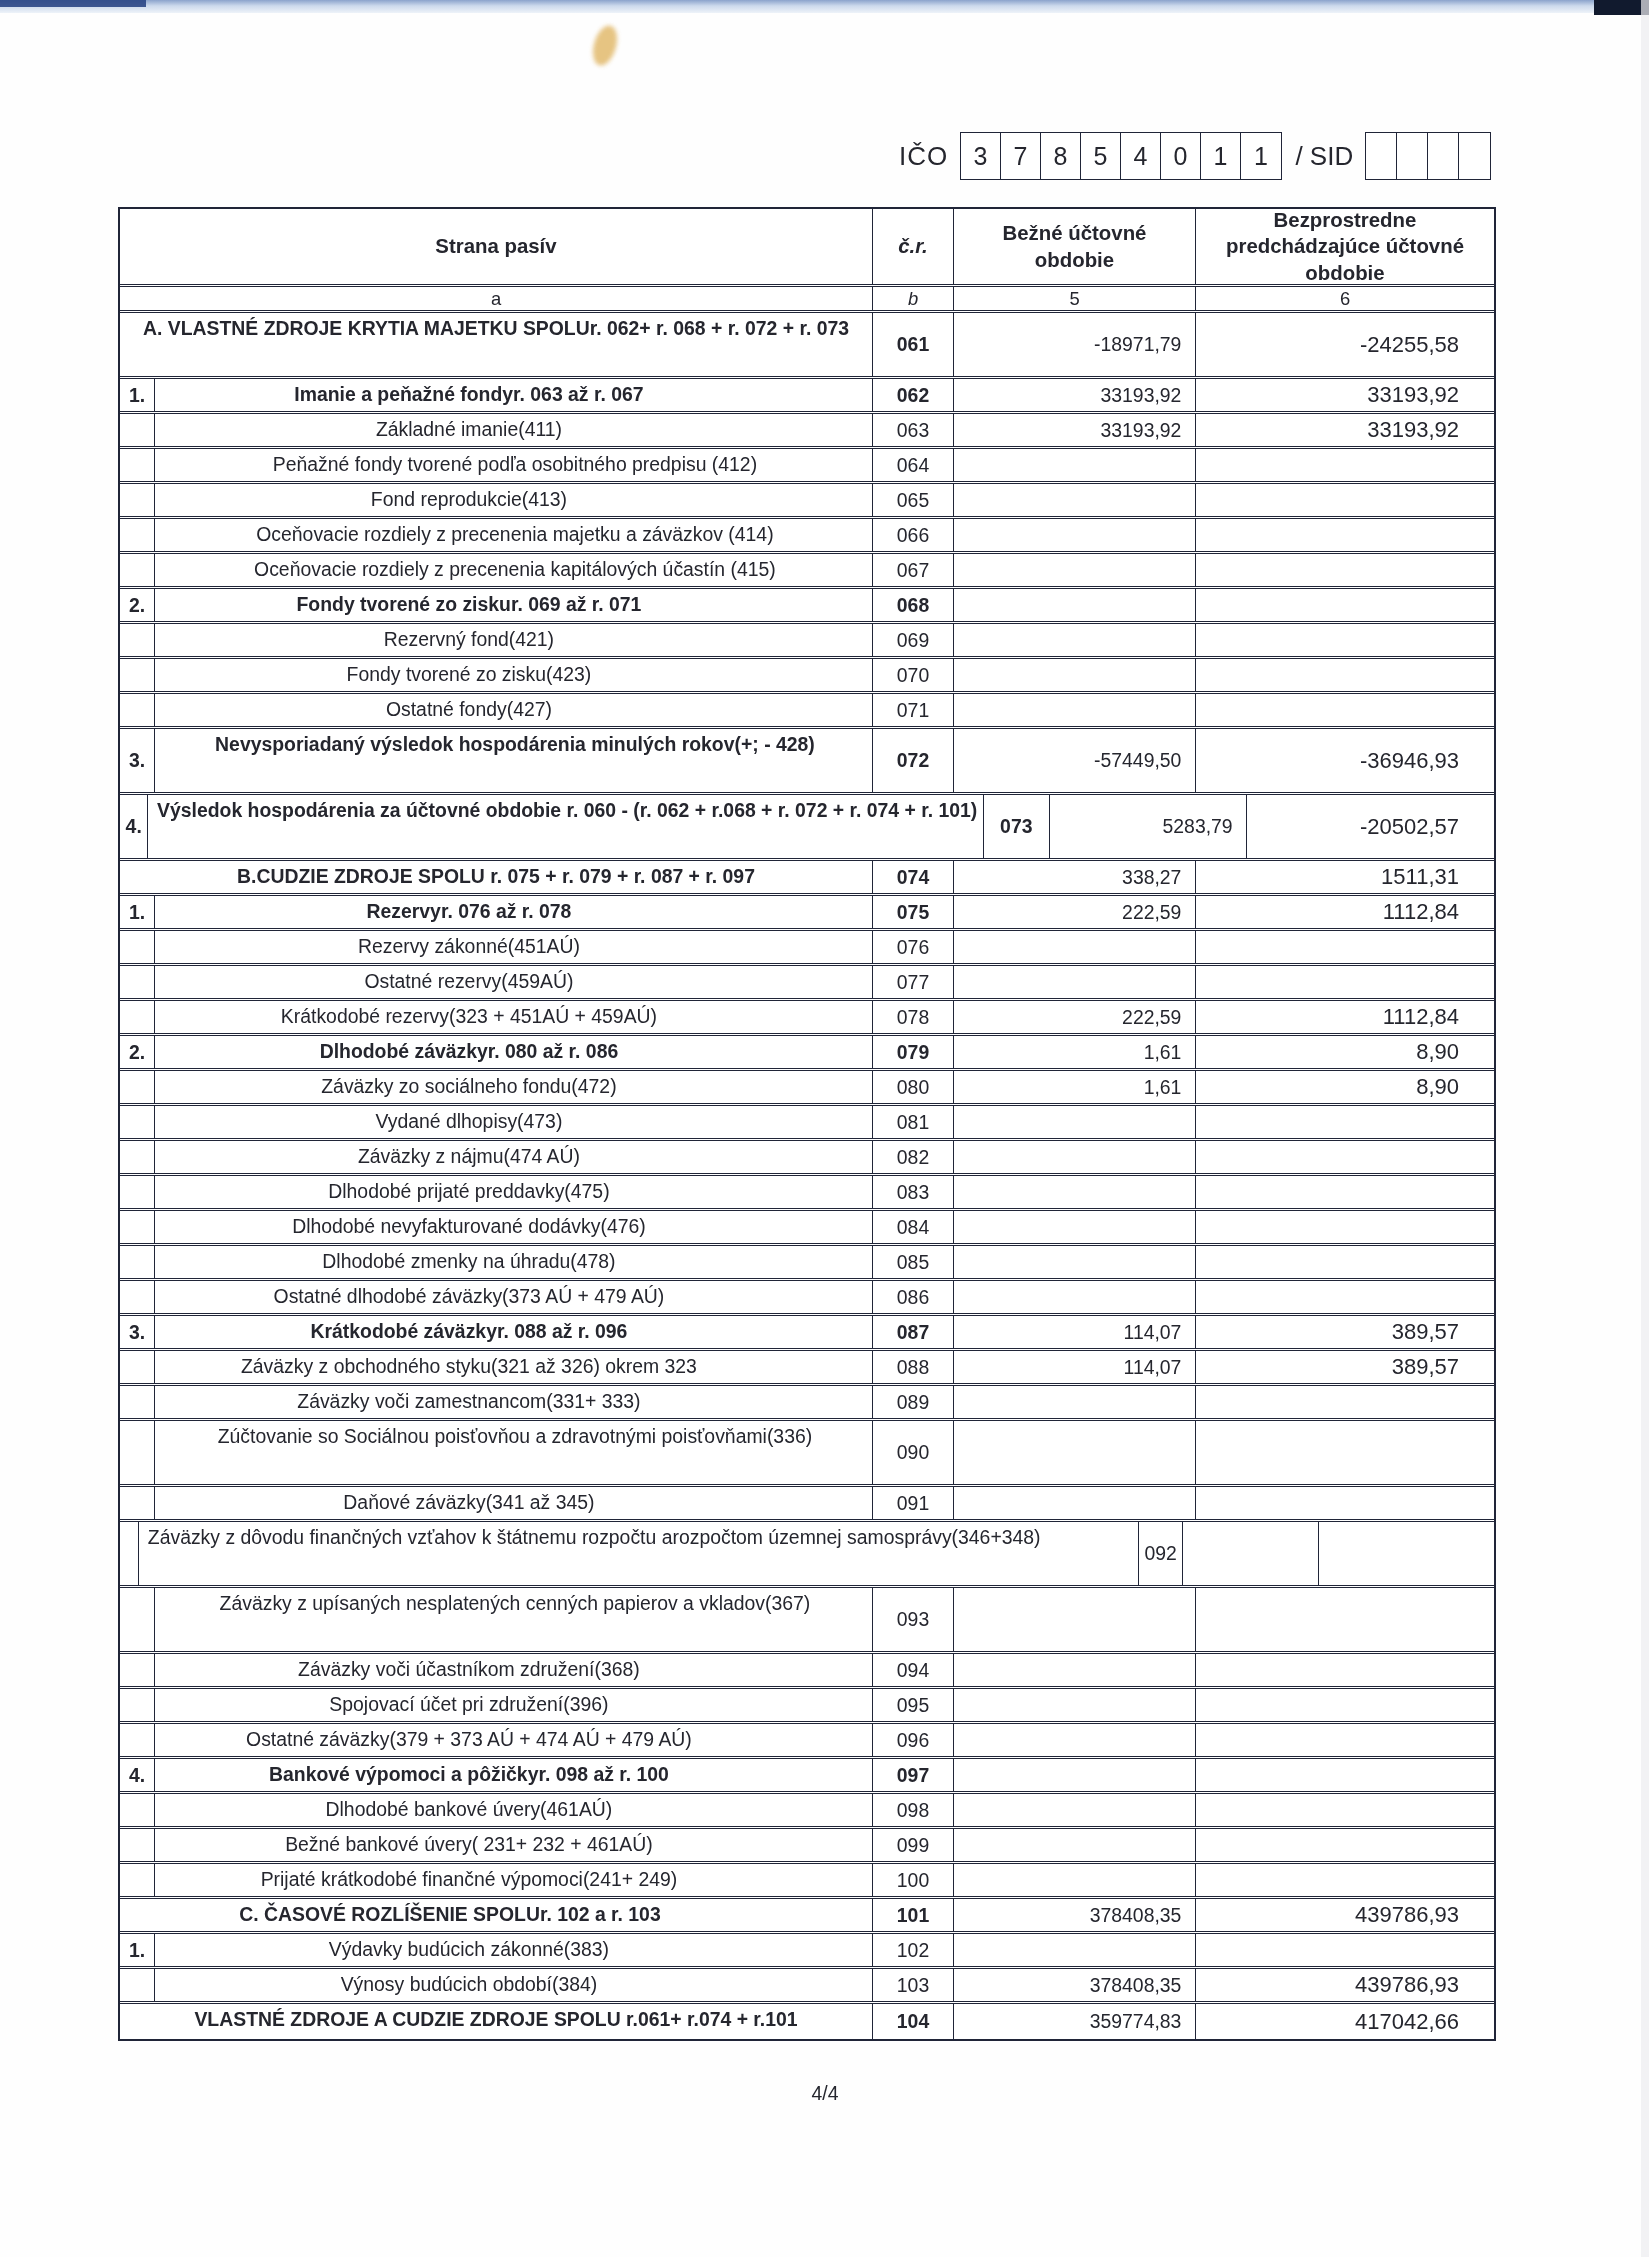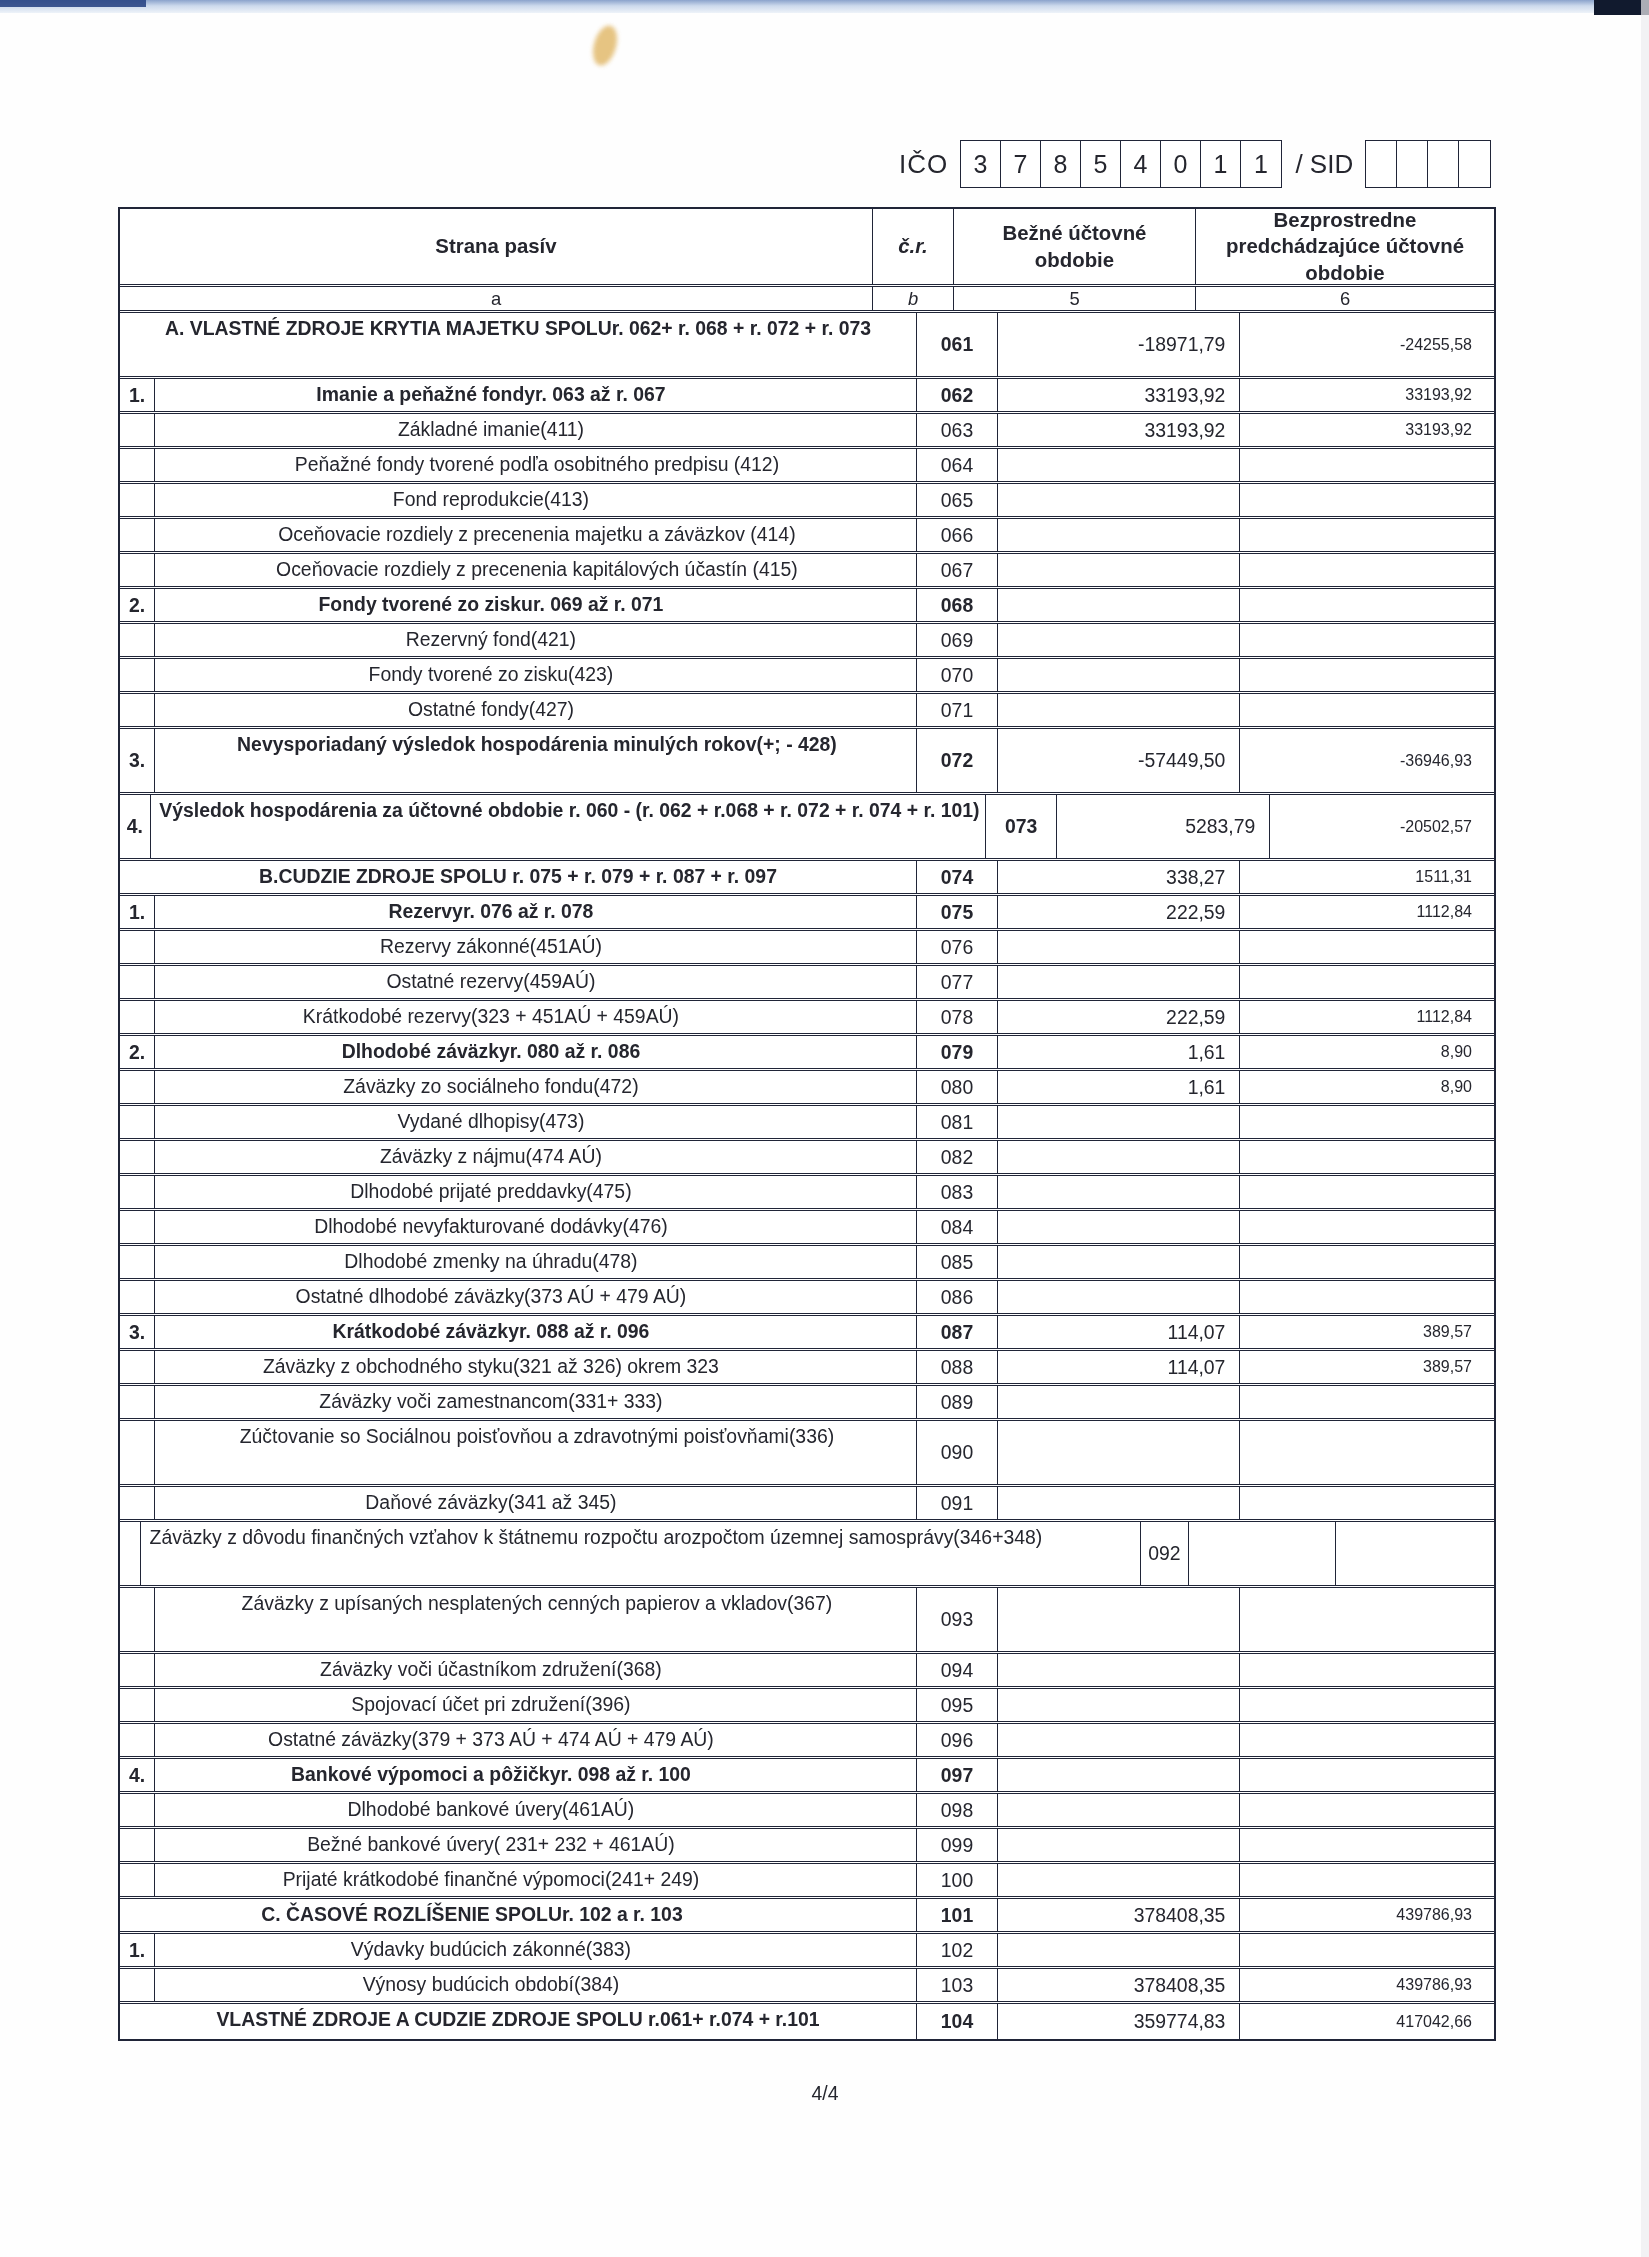--- a/index.html
+++ b/index.html
@@ -19,21 +19,21 @@
   
   .band{position:absolute;top:0;left:0;width:1650px;height:12.6px;
     background:linear-gradient(180deg,#8ba3cc 0%,#ccd9ec 45%,#eef3f9 100%);}
   .band-left{position:absolute;top:0;left:0;width:146px;height:6.8px;background:#2a4685;opacity:.9}
   .band-corner{position:absolute;top:0;right:0;width:56px;height:14.6px;background:#111a2e}
   .right-edge{position:absolute;top:0;right:0;width:8.7px;height:100%;background:#ededef;opacity:.7}
   .smudge{position:absolute;left:594px;top:25px;width:22px;height:41px;background:#e2ba6d;
     border-radius:50%;transform:rotate(16deg);filter:blur(1.9px);opacity:.85}
 
   
-  .ico-row{position:absolute;left:899px;top:140px;display:flex;align-items:center;font-size:26px;}
+  .ico-row{position:absolute;left:899px;top:132px;display:flex;align-items:center;font-size:26px;}
   .ico-label{margin-right:11.6px;letter-spacing:1px;}
   .cellbox{display:flex;border:1.9px solid var(--ln);height:48px;background:#fff;}
   .cellbox .cell{width:40px;display:flex;align-items:center;justify-content:center;
     border-right:1.9px solid var(--ln);font-size:25px;}
   .cellbox .cell:last-child{border-right:none}
   .sid-label{margin:0 11.6px 0 13.6px;}
   .sidbox .cell{width:31px;}
 
   
   .tbl{position:absolute;left:118px;top:207px;width:1378px;border:2.9px solid var(--ln);background:#fff;}
@@ -56,22 +56,22 @@
   .sec .c-desc{padding-left:5.8px;}
   .l1{display:flex;justify-content:space-between;align-items:baseline;line-height:1.45;}
   .lbl{font-size:19.4px;white-space:nowrap;}
   .ref{font-size:19.4px;white-space:nowrap;margin-right:92px;}
   .bold .lbl,.bold .ref{font-weight:bold;}
   .c-cr{width:82px;border-left:1.9px solid var(--ln);border-right:1.9px solid var(--ln);
     display:flex;align-items:center;justify-content:center;font-size:19.4px;}
   .bold .c-cr{font-weight:bold}
   .c-cur{width:241px;display:flex;align-items:center;justify-content:flex-end;
     padding-right:13.6px;font-size:19.4px;}
-  .c-prev{width:255px;border-left:1.9px solid var(--ln);display:flex;align-items:center;
-    justify-content:flex-end;padding-right:22px;font-size:16px;}
+  .c-prev{width:299px;border-left:1.9px solid var(--ln);display:flex;align-items:center;
+    justify-content:flex-end;padding-right:35px;font-size:22px;}
 
   .pagefoot{position:absolute;left:0;top:2082px;width:1650px;text-align:center;font-size:19.4px;}
 </style>
 </head>
 <body>
 
 <div class="page">
 
   <div class="band"></div>
   <div class="band-left"></div>

